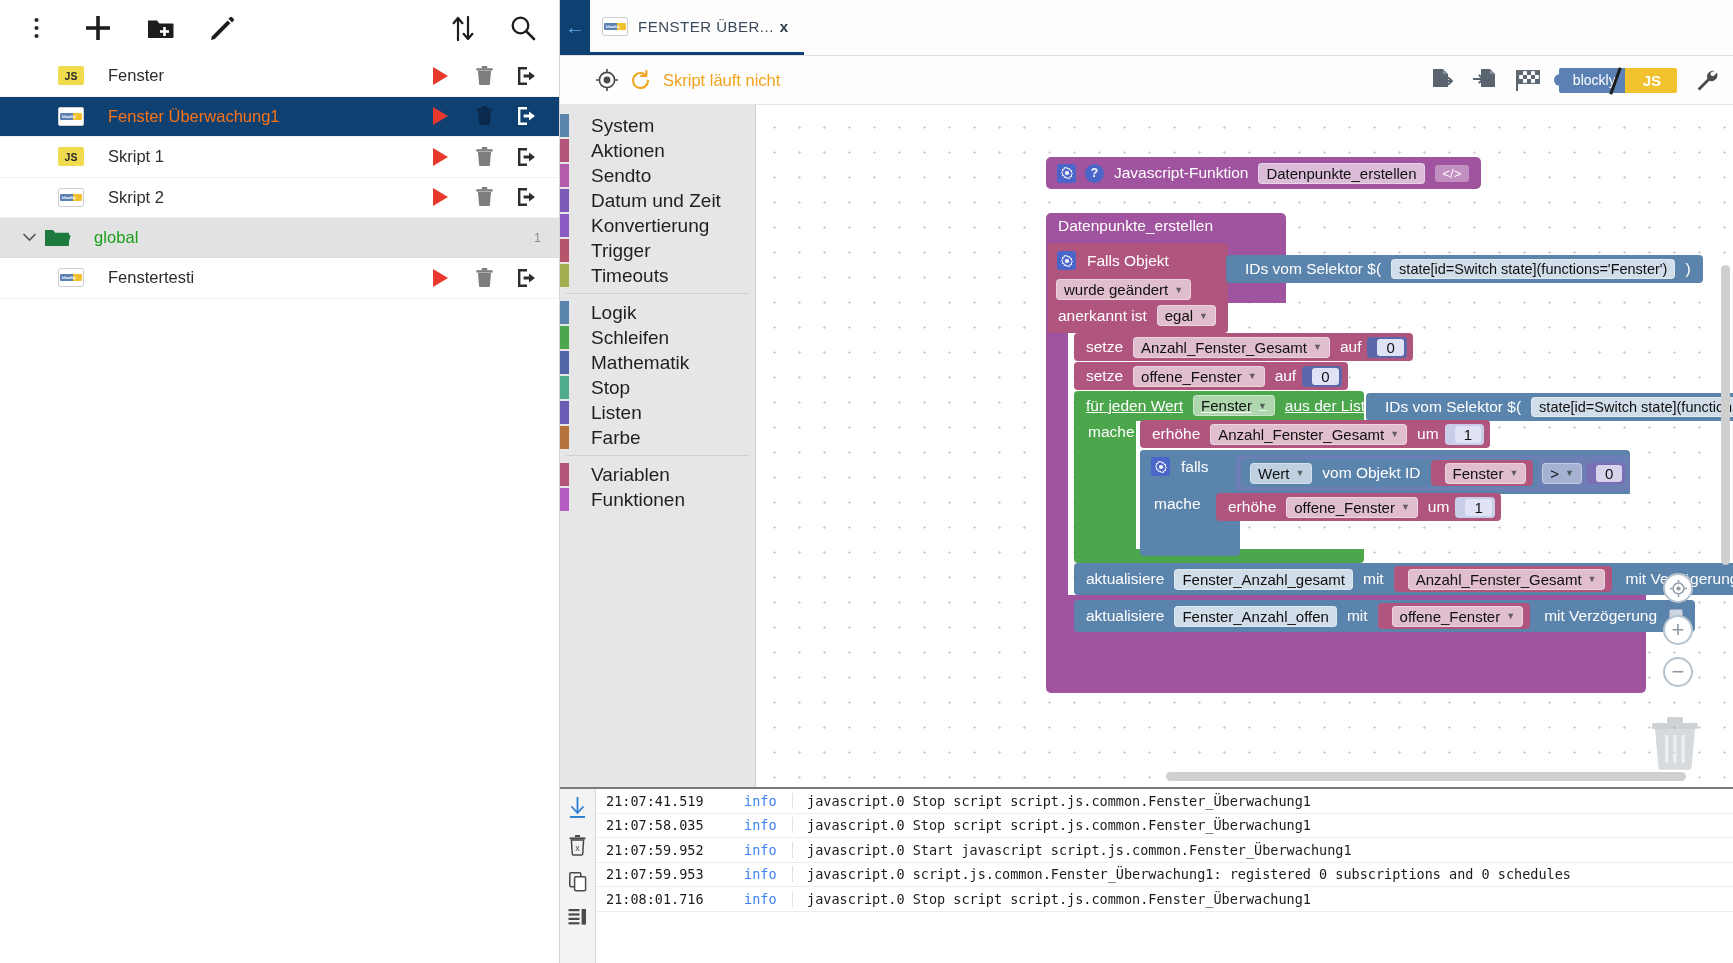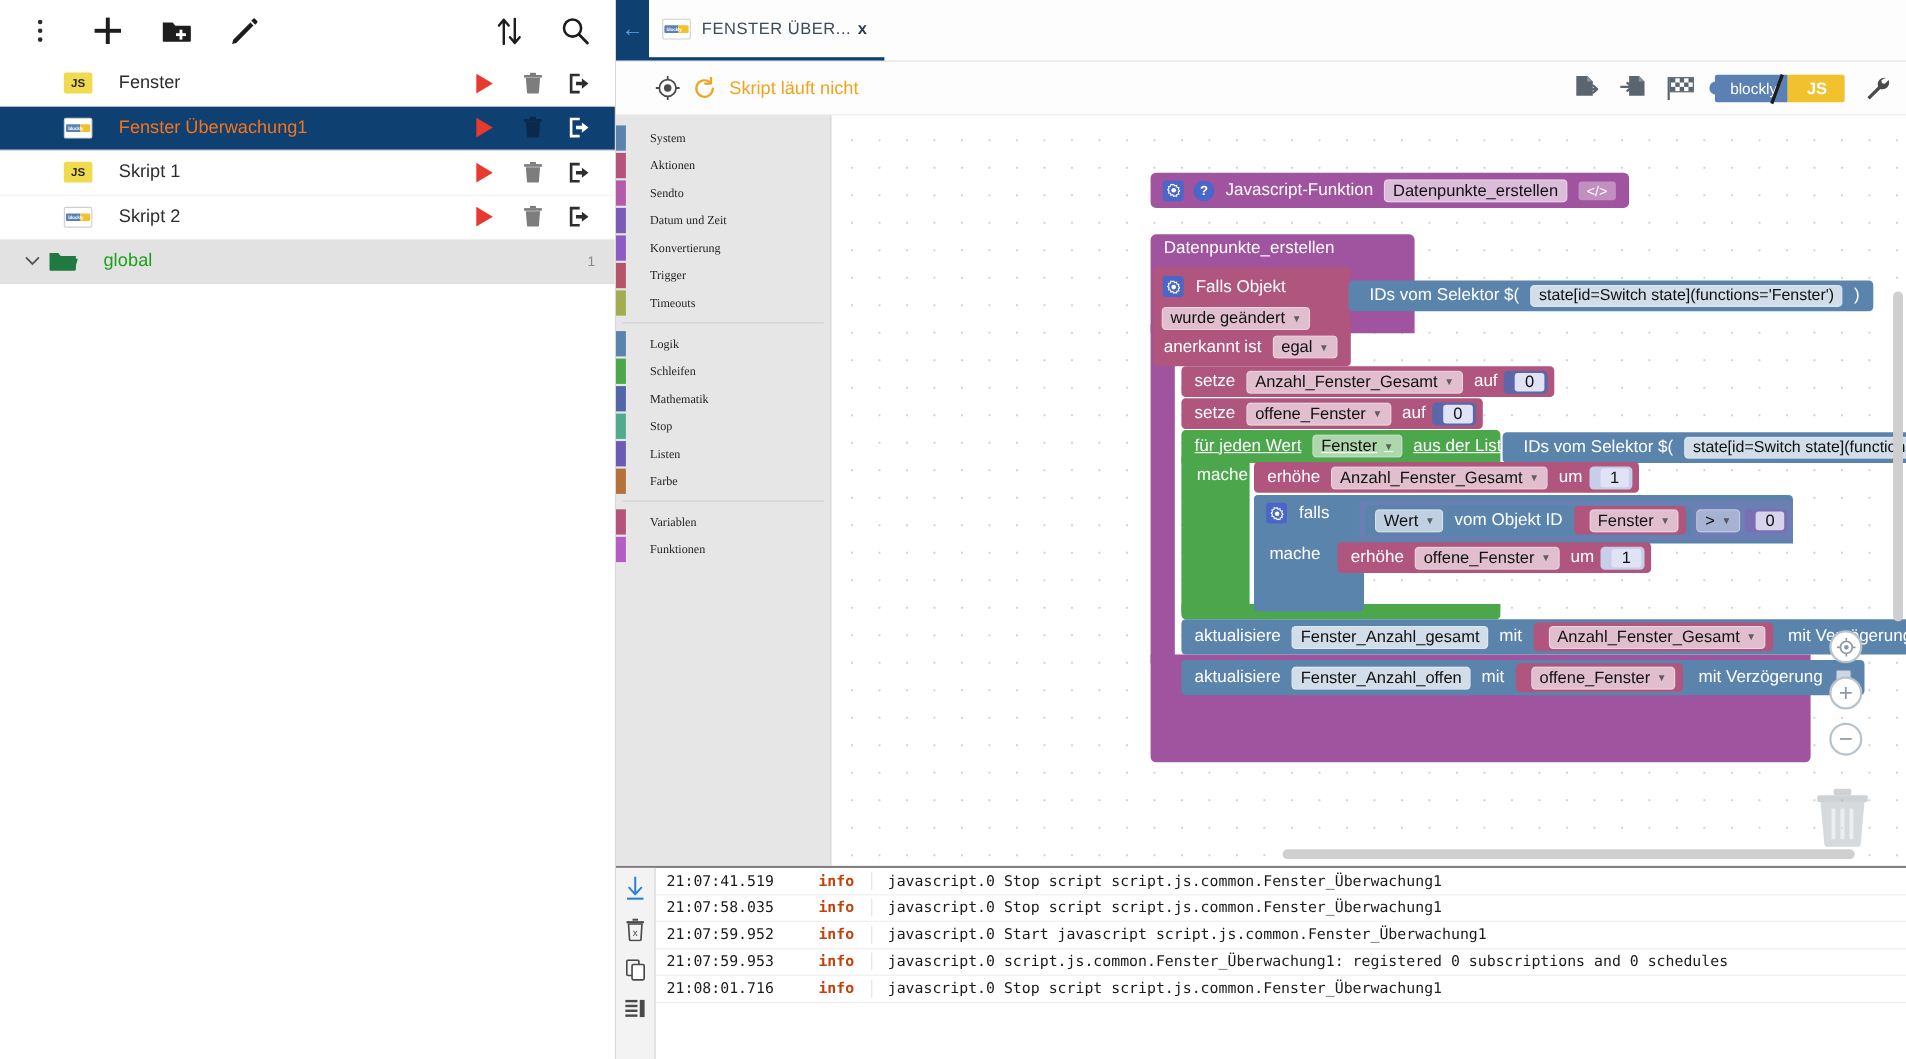--- a/index.html
+++ b/index.html
@@ -166,21 +166,21 @@
   .toolbox {
     width: 196px; background: #e6e6e6;
     padding-top: 8px; position: relative;
     border-right: 1px solid #d0d0d0;
   }
   .tb-cat {
     display: flex; align-items: center; height: 25px; cursor: pointer;
     padding-left: 0;
   }
   .tb-swatch { width: 9px; height: 23px; flex: 0 0 auto; margin-right: 22px; }
-  .tb-label { font-size: 11px; color: #1f1f1f; font-family: Liberation Serif, serif; }
+  .tb-label { font-size: 19px; color: #1f1f1f; }
   .tb-sepline { height: 1px; background: #cfcfcf; margin: 5px 6px 6px 6px; }
 
   .canvas {
     flex: 1 1 auto; position: relative; overflow: hidden;
     background-color: #ffffff;
     background-image: radial-gradient(#d2d2d2 1.1px, transparent 1.1px);
     background-size: 25px 25px;
     background-position: 6px 10px;
   }
 
@@ -245,21 +245,21 @@
   }
   .log-side {
     width: 36px; background: #f3f3f3; border-right: 1px solid #d6d6d6;
     display: flex; flex-direction: column; align-items: center; padding-top: 8px; gap: 16px;
   }
   .log-side-ic { color: #4a4a4a; cursor: pointer; display: flex; align-items: center; justify-content: center; }
   .log-side-ic.dl { color: #2b7fd4; }
   .log-rows { flex: 1 1 auto; font-family: "DejaVu Sans Mono", monospace; font-size: 13.5px; }
   .log-row { display: flex; align-items: center; height: 24.5px; border-bottom: 1px solid #ededed; }
   .log-time { width: 148px; padding-left: 10px; color: #1b1b1b; }
-  .log-sev { width: 48px; color: #c2410c; font-weight: bold; }
+  .log-sev { width: 48px; color: #3b82f6; font-weight: normal; }
   .log-msg { color: #1b1b1b; padding-left: 14px; border-left: 1px solid #e2e2e2; flex: 1 1 auto; }
 </style>
 </head>
 <body>
 
 <div id="app">
 
   <div class="left-panel">
 
     <div class="left-toolbar">
@@ -413,20 +413,44 @@
         <div class="folder-icon">
           <svg width="27" height="21" viewBox="0 0 27 21">
             <path d="M1 3h8l2.2 2.8H25V18a1 1 0 0 1-1 1H2a1 1 0 0 1-1-1V3z" fill="#1f7a3f"></path>
             <path d="M4.6 8.2h22.2L23.6 19H1.2l3.4-10.8z" fill="#1f7a3f"></path>
           </svg>
         </div>
         <div class="folder-name global">global</div>
         <div class="folder-count">1</div>
       </div>
 
+      <div class="script-row">
+        <div class="type-badge blockly">
+            <span class="bk">blockly</span>
+          </div>
+        <div class="script-name">Fenstertesti</div>
+        <div class="row-actions">
+          <div class="act">
+              <span class="play-tri"></span>
+            </div>
+          <div class="act">
+            <svg class="trash-ic" width="17" height="20" viewBox="0 0 17 20">
+                <path d="M2 5h13l-1.1 13.2a1 1 0 0 1-1 .8H4.1a1 1 0 0 1-1-.8L2 5z" fill="currentColor"></path>
+                <rect x="0.4" y="2.2" width="16.2" height="2.4" fill="currentColor"></rect>
+                <rect x="5.8" y="0" width="5.4" height="2.4" fill="currentColor"></rect>
+              </svg>
+          </div>
+          <div class="act">
+            <svg class="export-ic" width="22" height="20" viewBox="0 0 22 20">
+                <path d="M1 1v18h9v-2.4H3.4V3.4H10V1H1z" fill="currentColor"></path>
+                <path d="M12 5.4v3H6.6v3.2H12v3l6-4.6-6-4.6z" fill="currentColor"></path>
+              </svg>
+          </div>
+        </div>
+      </div>
 
     </div>
   </div>
 
   <div class="right-panel">
 
     <div class="tabbar">
       <div class="tab-back">←</div>
       <div class="tab-item">
         <span class="type-badge blockly">

